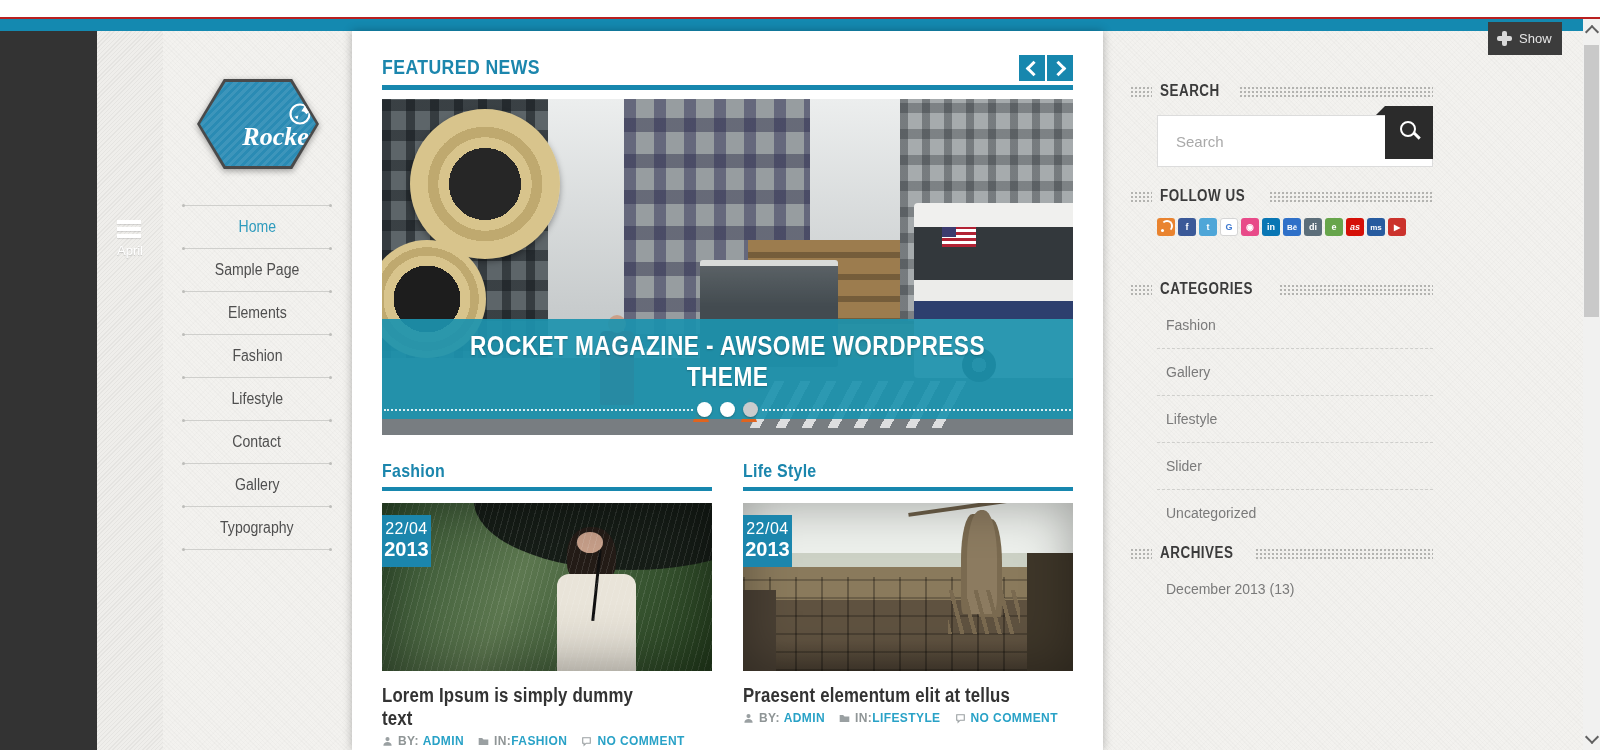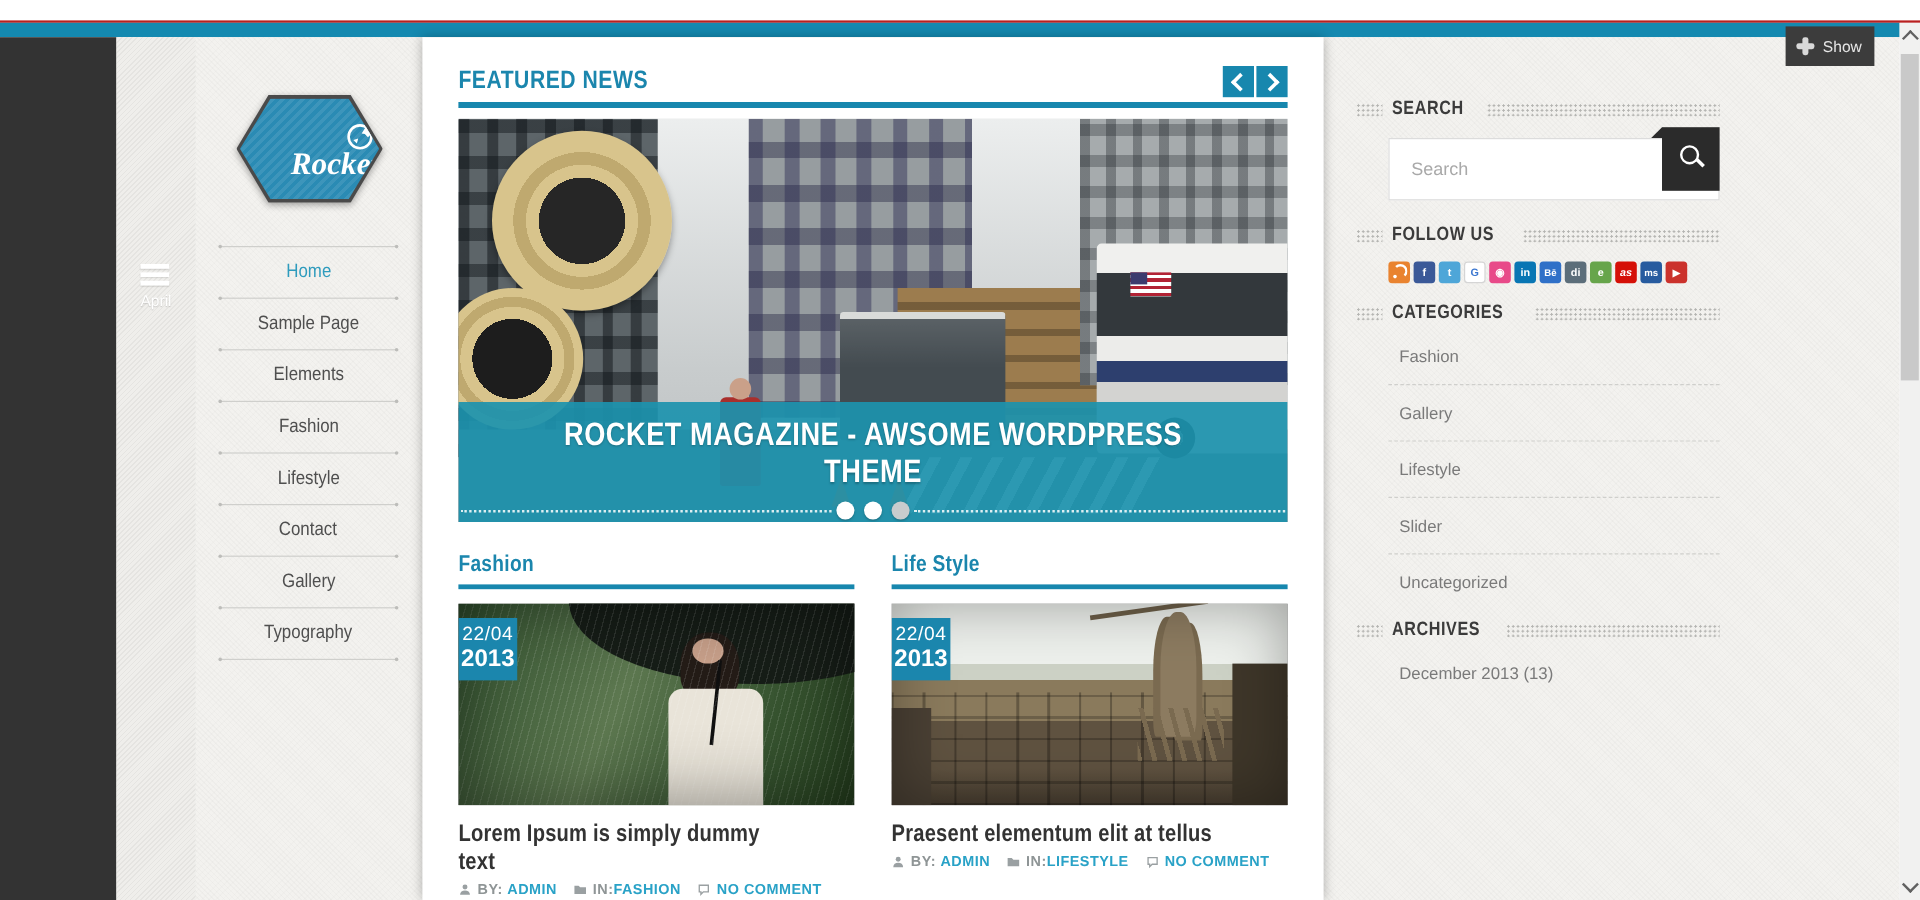--- a/index.html
+++ b/index.html
@@ -99,21 +99,21 @@
   .sl-busright{left:77%;top:31%;width:23%;height:52%;border-radius:4px 0 0 4px;
     background:linear-gradient(180deg,#f0f0ee 0 14%,#33383c 14% 44%,#ececea 44% 56%,#2d3f6e 56% 66%,#d3d3d1 66% 100%);}
   .sl-flag{left:81%;top:38%;width:34px;height:20px;
     background:repeating-linear-gradient(0deg,#b22234 0 3px,#fff 3px 6px);}
   .sl-flag::before{content:'';position:absolute;left:0;top:0;width:14px;height:10px;background:#3c3b6e;}
   .sl-wheel{left:84%;top:74%;width:34px;height:34px;border-radius:50%;background:radial-gradient(circle,#888 0 30%,#1c1c1c 30% 100%);}
   .sl-man{left:31.5%;bottom:9%;width:34px;height:74px;background:#a92f2c;border-radius:5px 5px 2px 2px;}
   .sl-man::before{content:'';position:absolute;left:8px;top:-16px;width:18px;height:18px;border-radius:50%;background:#caa089;}
   .sl-cone{bottom:4%;width:0;height:0;border-left:8px solid transparent;border-right:8px solid transparent;border-bottom:24px solid #e0641f;}
   .sl-cone.c1{left:45%;} .sl-cone.c2{left:52%;}
-  .sl-overlay{left:0;right:0;bottom:0;height:100px;background:rgba(28,146,174,.92);text-align:center;color:#fff;}
+  .sl-overlay{left:0;right:0;bottom:16px;height:100px;background:rgba(28,146,174,.92);text-align:center;color:#fff;}
   .sl-title{margin-top:12px;font-size:27px;font-weight:bold;letter-spacing:.5px;text-shadow:0 1px 2px rgba(0,0,0,.25);}
   .dots-row{display:flex;align-items:center;margin-top:9px;padding:0 2px;}
   .dot-line{flex:1;border-top:2px dotted rgba(255,255,255,.85);height:0;}
   .dot{width:15px;height:15px;border-radius:50%;margin:0 4px;background:#fff;box-shadow:0 1px 2px rgba(0,0,0,.25);}
   .dot.inactive{background:#c9cccd;}
   .meta{display:flex;align-items:center;gap:14px;font-size:11px;font-weight:bold;letter-spacing:.4px;}
   .meta .ic{width:12px;height:12px;display:inline-block;vertical-align:-2px;margin-right:4px;}
   .meta-group{white-space:nowrap;}
 
   
@@ -173,21 +173,21 @@
   .mag::after{content:'';position:absolute;left:11px;top:11px;width:2.5px;height:8px;background:#fff;transform:rotate(-45deg);transform-origin:0 0;}
 
   .follow{margin-top:20px;}
   .social-row{display:flex;gap:3px;margin-top:13px;}
   .si{width:18px;height:18px;border-radius:3px;color:#fff;font-size:9px;font-weight:bold;
     display:flex;align-items:center;justify-content:center;position:relative;cursor:pointer;overflow:hidden;}
   .si-rss::before{content:'';position:absolute;left:4px;bottom:4px;width:3px;height:3px;background:#fff;border-radius:50%;}
   .si-rss::after{content:'';position:absolute;left:4px;bottom:4px;width:8px;height:8px;border:2px solid transparent;
     border-top-color:#fff;border-right-color:#fff;border-radius:50%;}
 
-  .cats{margin-top:16px;}
+  .cats{margin-top:44px;}
   .w-list{list-style:none;margin:4px 0 0;padding:0;}
   .w-list li{padding:15px 0 15px 9px;font-size:14px;color:#7a7a7a;border-bottom:1px dashed #cfcfcc;cursor:pointer;}
   .w-list li:last-child{border-bottom:none;}
   .archives{margin-top:8px;}
 </style>
 </head>
 <body>
 
 <div class="stage">
 

